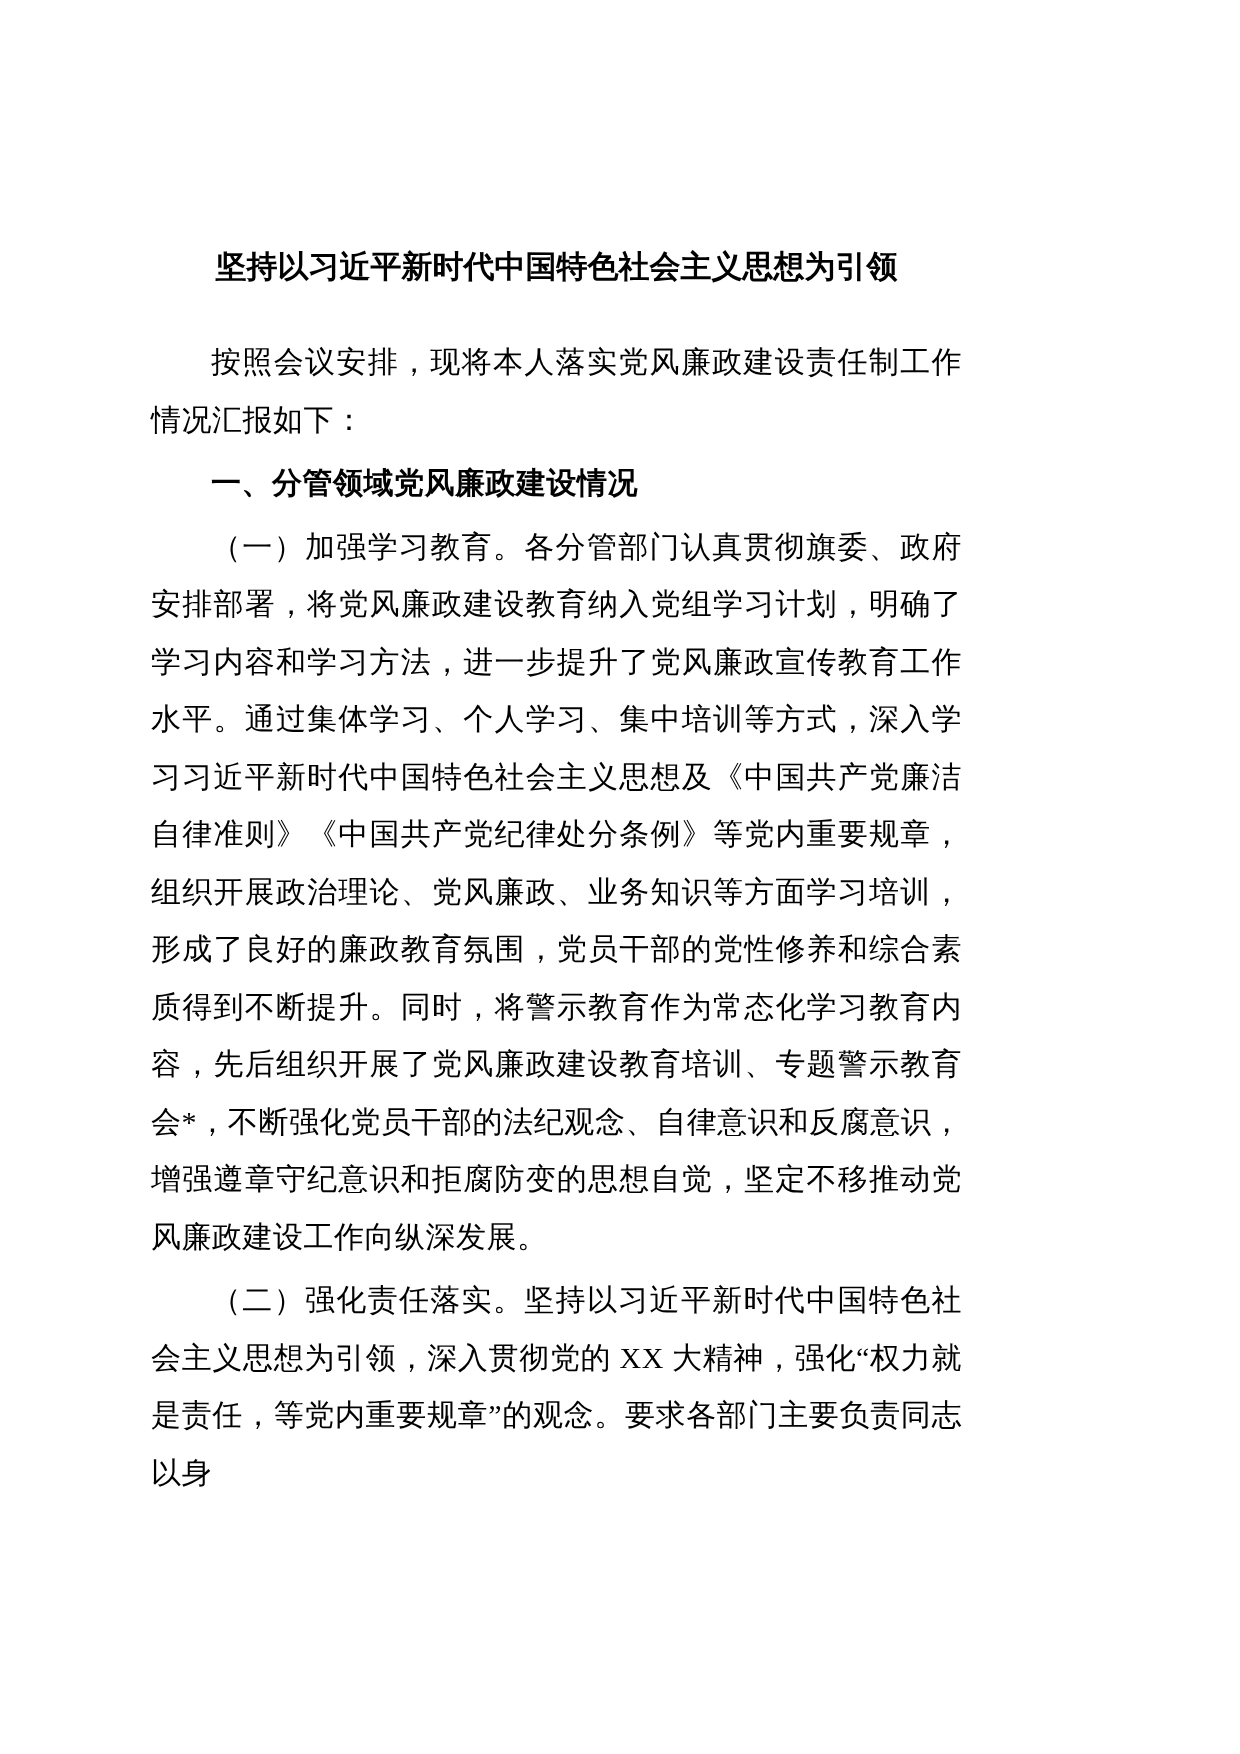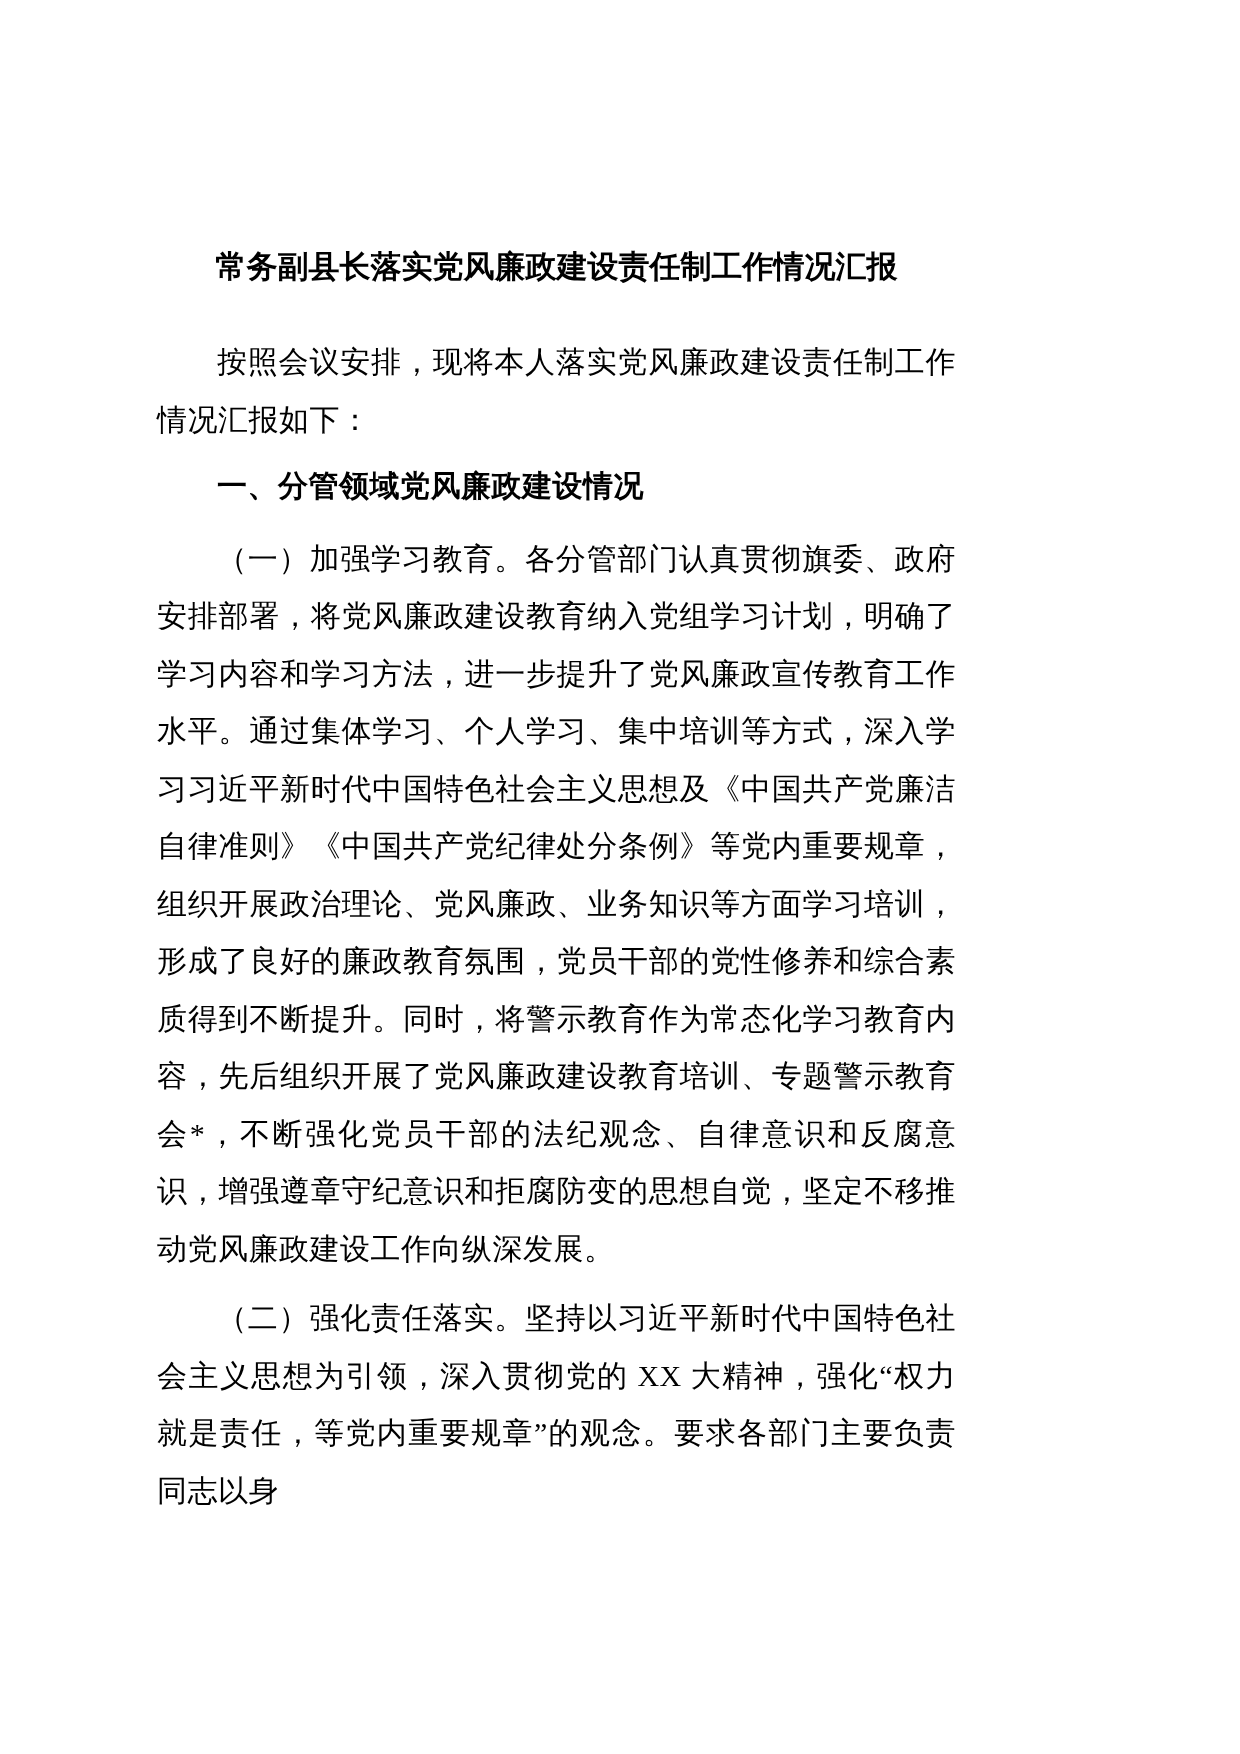--- a/index.html
+++ b/index.html
@@ -23,39 +23,39 @@
   }
   .doc-title {
     margin: 0 0 46px 0;
     font-size: 31px;
     line-height: 1.3;
     font-weight: 700;
     text-align: center;
     font-family: "Liberation Sans", "DejaVu Sans", sans-serif;
   }
   .para {
-    margin: 12px;
+    margin: 6px;
     font-size: 30px;
     line-height: 57.5px;
     text-indent: 2em;
     text-align: justify;
     text-justify: inter-ideograph;
     letter-spacing: 0.5px;
   }
   .para.heading {
     font-weight: 700;
     text-align: left;
-    font-family: Liberation Mono, monospace;
+    font-family: Liberation Serif, serif;
   }
 </style>
 </head>
 <body>
 
 <div class="page">
-  <h1 class="doc-title">常务副县长落实党风廉政建设责任制工作情况汇报</h1>
+  <h1 class="doc-title">坚持以习近平新时代中国特色社会主义思想为引领</h1>
 
   <p class="para">按照会议安排，现将本人落实党风廉政建设责任制工作情况汇报如下：</p>
 
   <p class="para heading">一、分管领域党风廉政建设情况</p>
 
   <p class="para">（一）加强学习教育。各分管部门认真贯彻旗委、政府安排部署，将党风廉政建设教育纳入党组学习计划，明确了学习内容和学习方法，进一步提升了党风廉政宣传教育工作水平。通过集体学习、个人学习、集中培训等方式，深入学习习近平新时代中国特色社会主义思想及《中国共产党廉洁自律准则》《中国共产党纪律处分条例》等党内重要规章，组织开展政治理论、党风廉政、业务知识等方面学习培训，形成了良好的廉政教育氛围，党员干部的党性修养和综合素质得到不断提升。同时，将警示教育作为常态化学习教育内容，先后组织开展了党风廉政建设教育培训、专题警示教育会*，不断强化党员干部的法纪观念、自律意识和反腐意识，增强遵章守纪意识和拒腐防变的思想自觉，坚定不移推动党风廉政建设工作向纵深发展。</p>
 
   <p class="para">（二）强化责任落实。坚持以习近平新时代中国特色社会主义思想为引领，深入贯彻党的 XX 大精神，强化“权力就是责任，等党内重要规章”的观念。要求各部门主要负责同志以身</p>
 </div>
 

